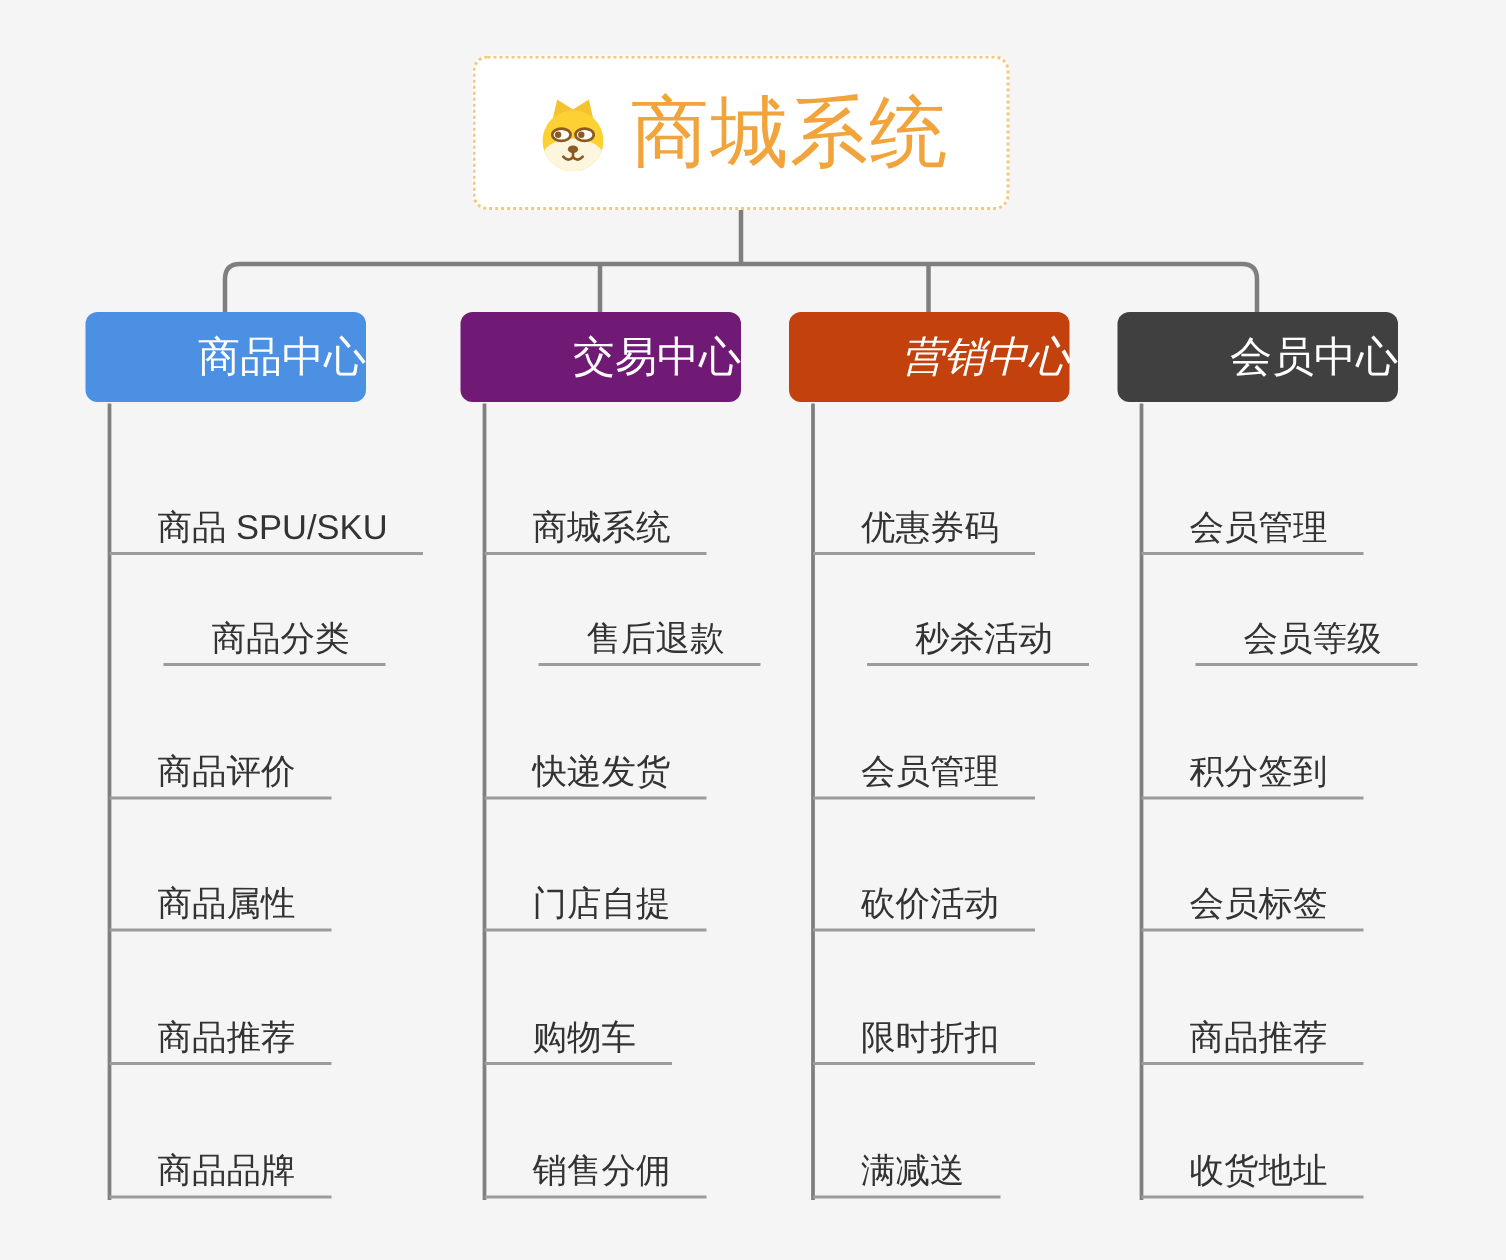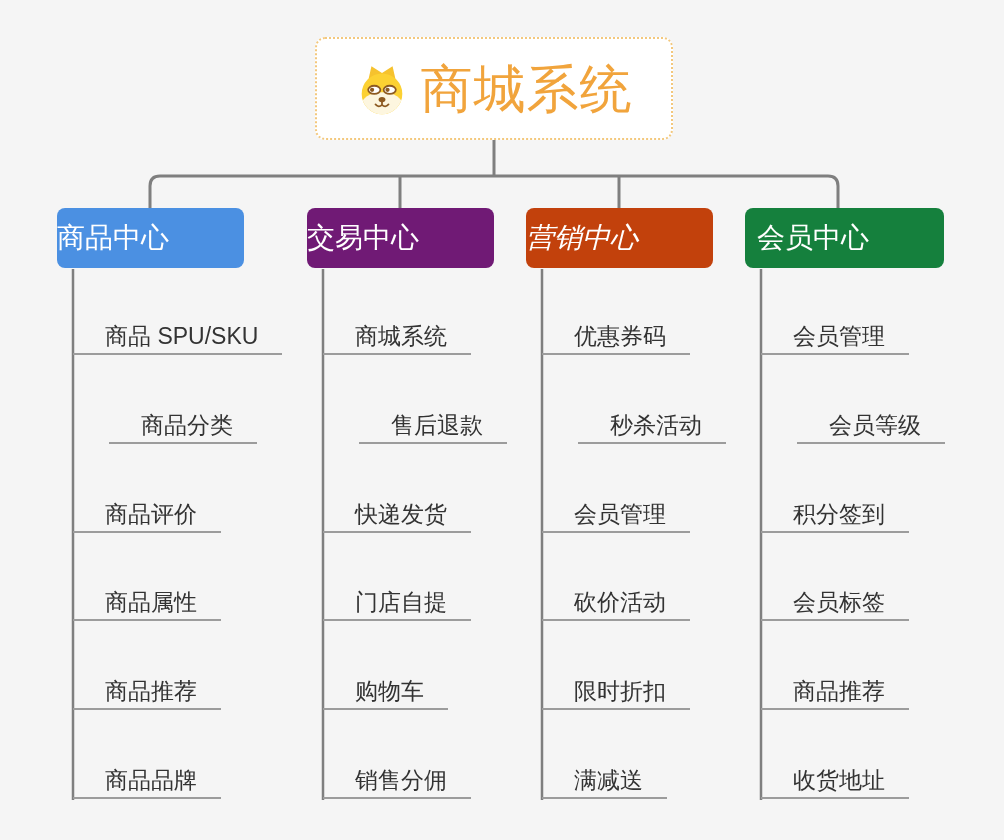--- a/index.html
+++ b/index.html
@@ -45,21 +45,21 @@
   }
   .dog-icon{width:52px;height:52px;display:block;}
   
   .branch{
     position:absolute;
     top:208px;
     width:187px;height:60px;
     border-radius:8px;
     display:flex;
     align-items:center;
-    justify-content:flex-start;
+    justify-content:flex-end;
     cursor:default;
   }
   .branch-label{
     color:#ffffff;
     font-size:28px;
     line-height:1;
     white-space:nowrap;
   }
   .b0{left:57px;}
   .b1{left:307px;}
@@ -83,21 +83,21 @@
     display:flex;
     align-items:flex-end;
     padding:0 24px 5px 32px;
     border-bottom:2px solid #9c9c9c;
     font-size:23px;
     line-height:1;
     color:#333333;
     white-space:nowrap;
     cursor:default;
   }
-  .r0{top:41px;}
+  .r0{top:56px;}
   .r1{top:130px;margin-left:36px;}
   .r2{top:219px;}
   .r3{top:307px;}
   .r4{top:396px;}
   .r5{top:485px;}
 </style>
 </head>
 <body>
 
 <div class="canvas">
@@ -140,21 +140,21 @@
 
   <div class="branch b0" style="background-color: rgb(75, 144, 226);">
     <span class="branch-label">商品中心</span>
   </div>
   <div class="branch b1" style="background-color: #701a75;">
     <span class="branch-label">交易中心</span>
   </div>
   <div class="branch b2" style="background-color: #c2410c; font-style: italic;">
     <span class="branch-label">营销中心</span>
   </div>
-  <div class="branch b3" style="background-color: #15803d; padding-left: 12px;">
+  <div class="branch b3" style="background-color: #404040;">
     <span class="branch-label">会员中心</span>
   </div>
 
   <div class="col c0">
     <div class="item r0">商品 SPU/SKU</div>
     <div class="item r1">商品分类</div>
     <div class="item r2">商品评价</div>
     <div class="item r3">商品属性</div>
     <div class="item r4">商品推荐</div>
     <div class="item r5">商品品牌</div>

